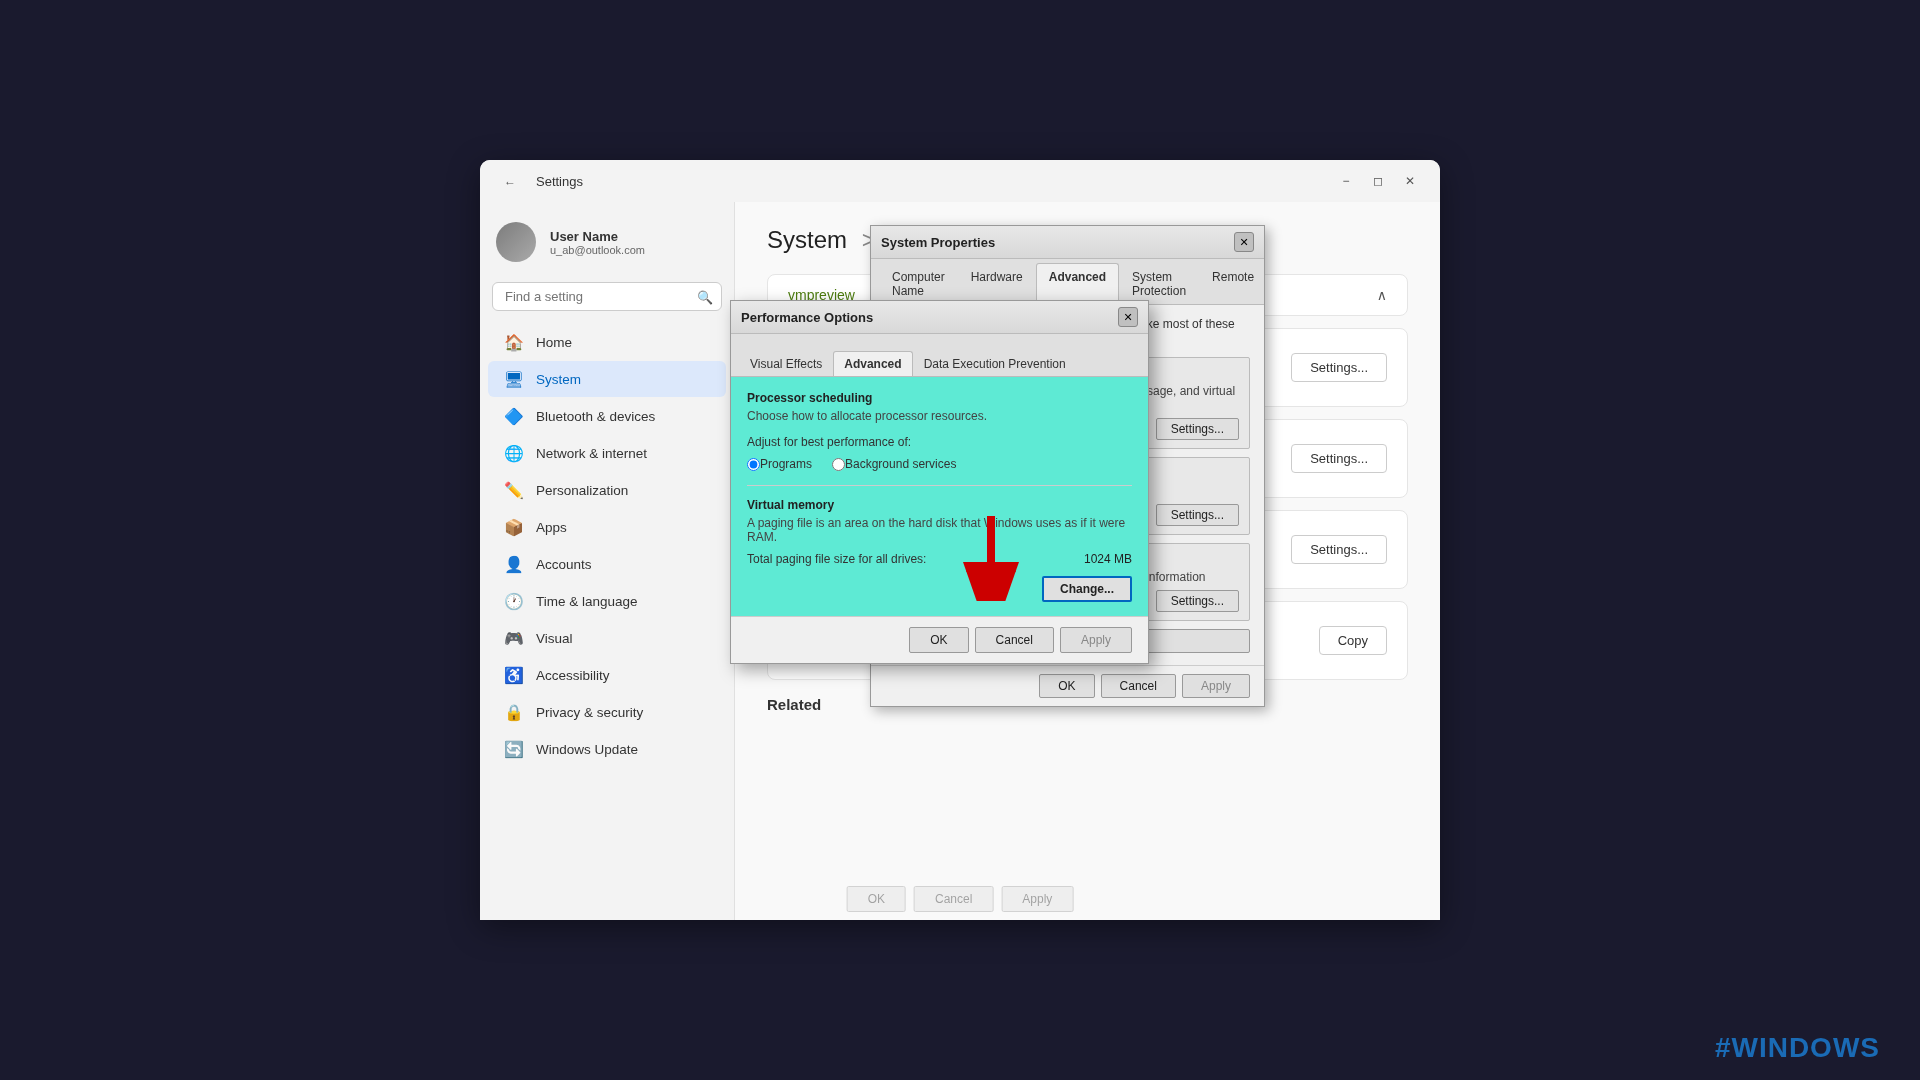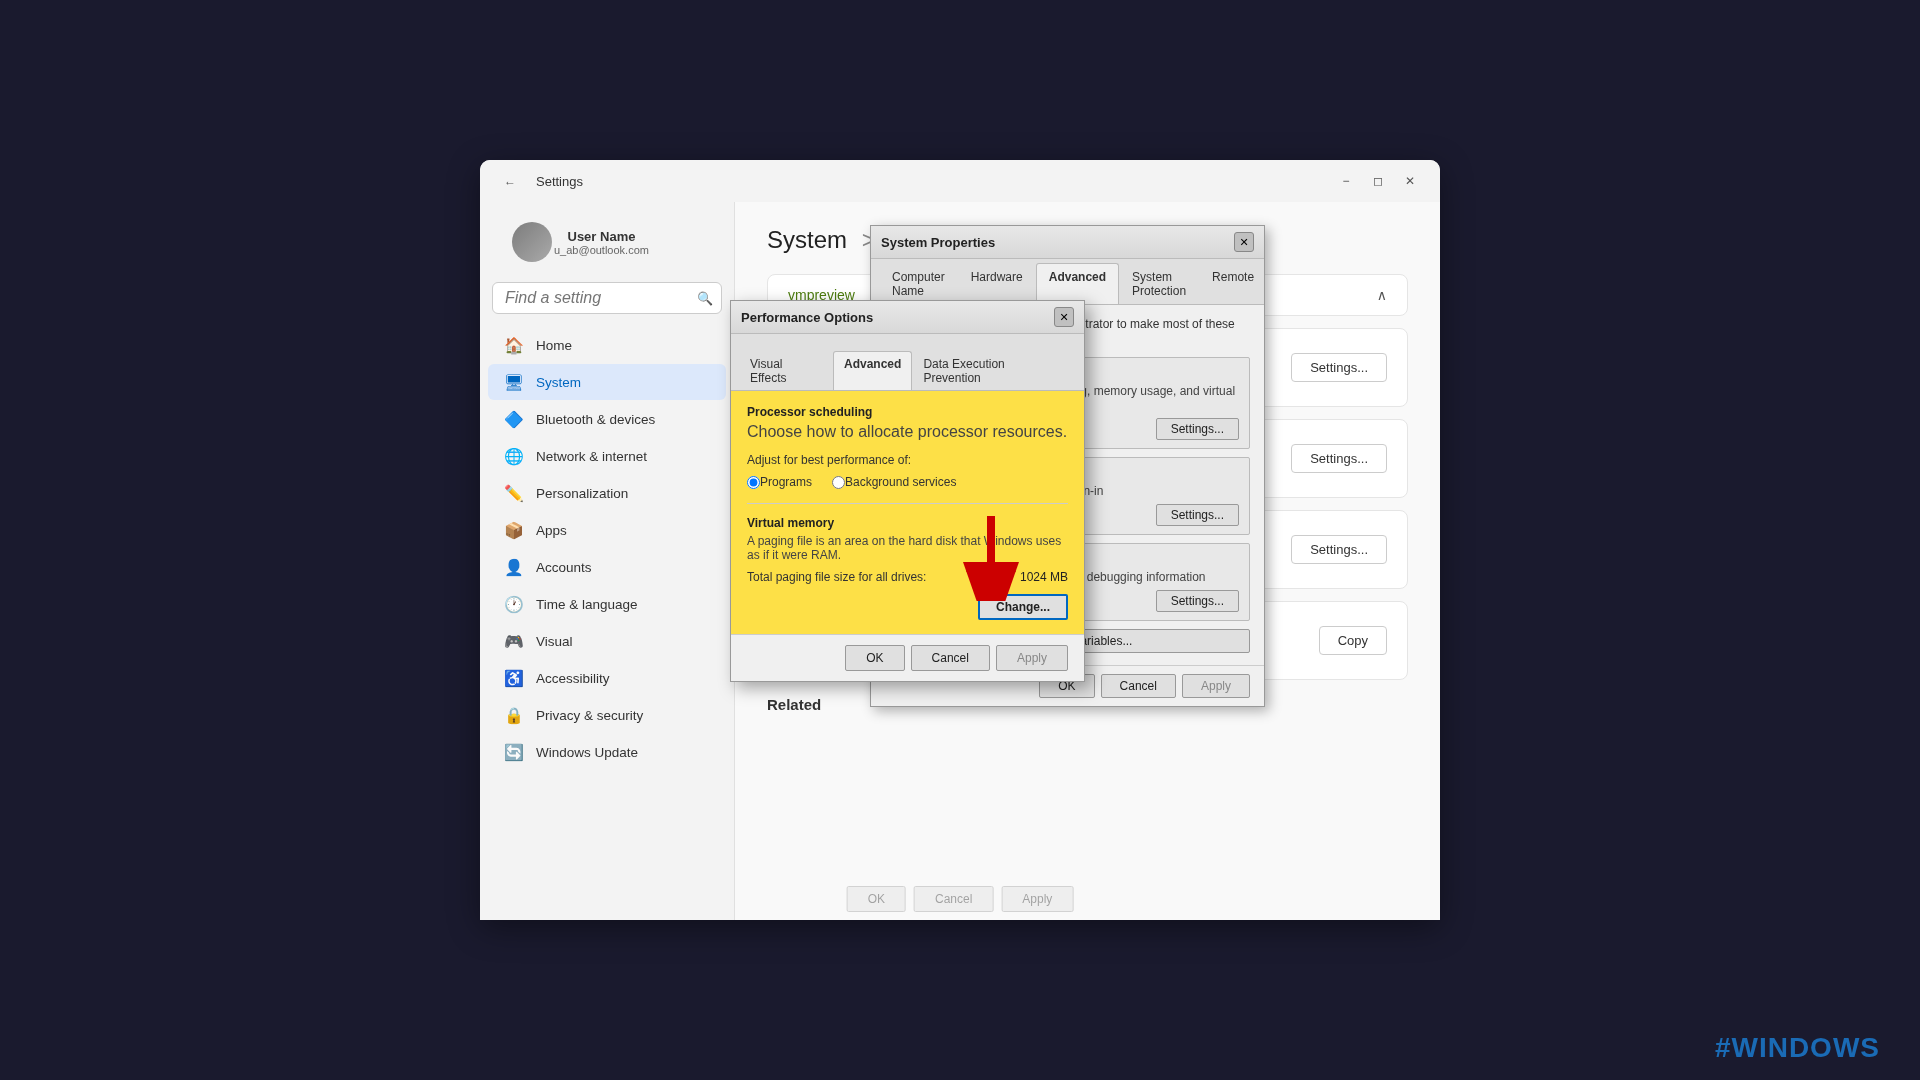--- a/index.html
+++ b/index.html
@@ -77,25 +77,24 @@
       width: 255px;
       background: #f3f3f3;
       display: flex;
       flex-direction: column;
       padding: 8px 0;
       border-right: 1px solid #e0e0e0;
       flex-shrink: 0;
     }
 
     .user-profile {
-      padding: 12px 32px 16px;
-      display: flex;
-      align-items: center;
-      gap: 2px;
-      text-align: center;
+      padding: 12px 16px 16px;
+      display: flex;
+      align-items: center;
+      gap: 14px;
     }
 
     .user-avatar {
       width: 40px;
       height: 40px;
       background: linear-gradient(135deg, #7c7c7c, #aaa);
       border-radius: 50%;
       flex-shrink: 0;
     }
 
@@ -118,25 +117,24 @@
     .search-box {
       margin: 4px 12px 12px;
       position: relative;
     }
 
     .search-input {
       width: 100%;
       padding: 6px 32px 6px 12px;
       border: 1px solid #ccc;
       border-radius: 6px;
-      font-size: 16px;
+      font-size: 13px;
       background: #fff;
       color: #a16207;
       outline: none;
-      font-style: italic;
     }
 
     .search-icon-wrap {
       position: absolute;
       right: 8px;
       top: 50%;
       transform: translateY(-50%);
       color: #666;
       font-size: 13px;
     }
@@ -390,22 +388,22 @@
       width: 100%;
     }
 
     .diag-footer-btn.apply-btn { color: #888; }
 
     
     .perf-dialog {
       position: absolute;
       top: 140px;
       left: 250px;
-      width: 355px;
-      background: #fde047;
+      width: 419px;
+      background: #5eead4;
       border: 1px solid #999;
       box-shadow: 6px 6px 16px rgba(0,0,0,0.35);
       pointer-events: all;
     }
 
     .perf-title-bar {
       background: linear-gradient(to bottom, #e8e8e8, #d8d8d8);
       padding: 6px 10px;
       display: flex;
       align-items: center;
@@ -443,21 +441,21 @@
     }
 
     .perf-section-title {
       font-size: 12px;
       font-weight: 700;
       color: #222;
       margin-bottom: 4px;
     }
 
     .perf-section-text {
-      font-size: 16px;
+      font-size: 12px;
       color: #444;
       margin-bottom: 12px;
     }
 
     .perf-label {
       font-size: 12px;
       color: #333;
       margin-bottom: 8px;
     }
 

